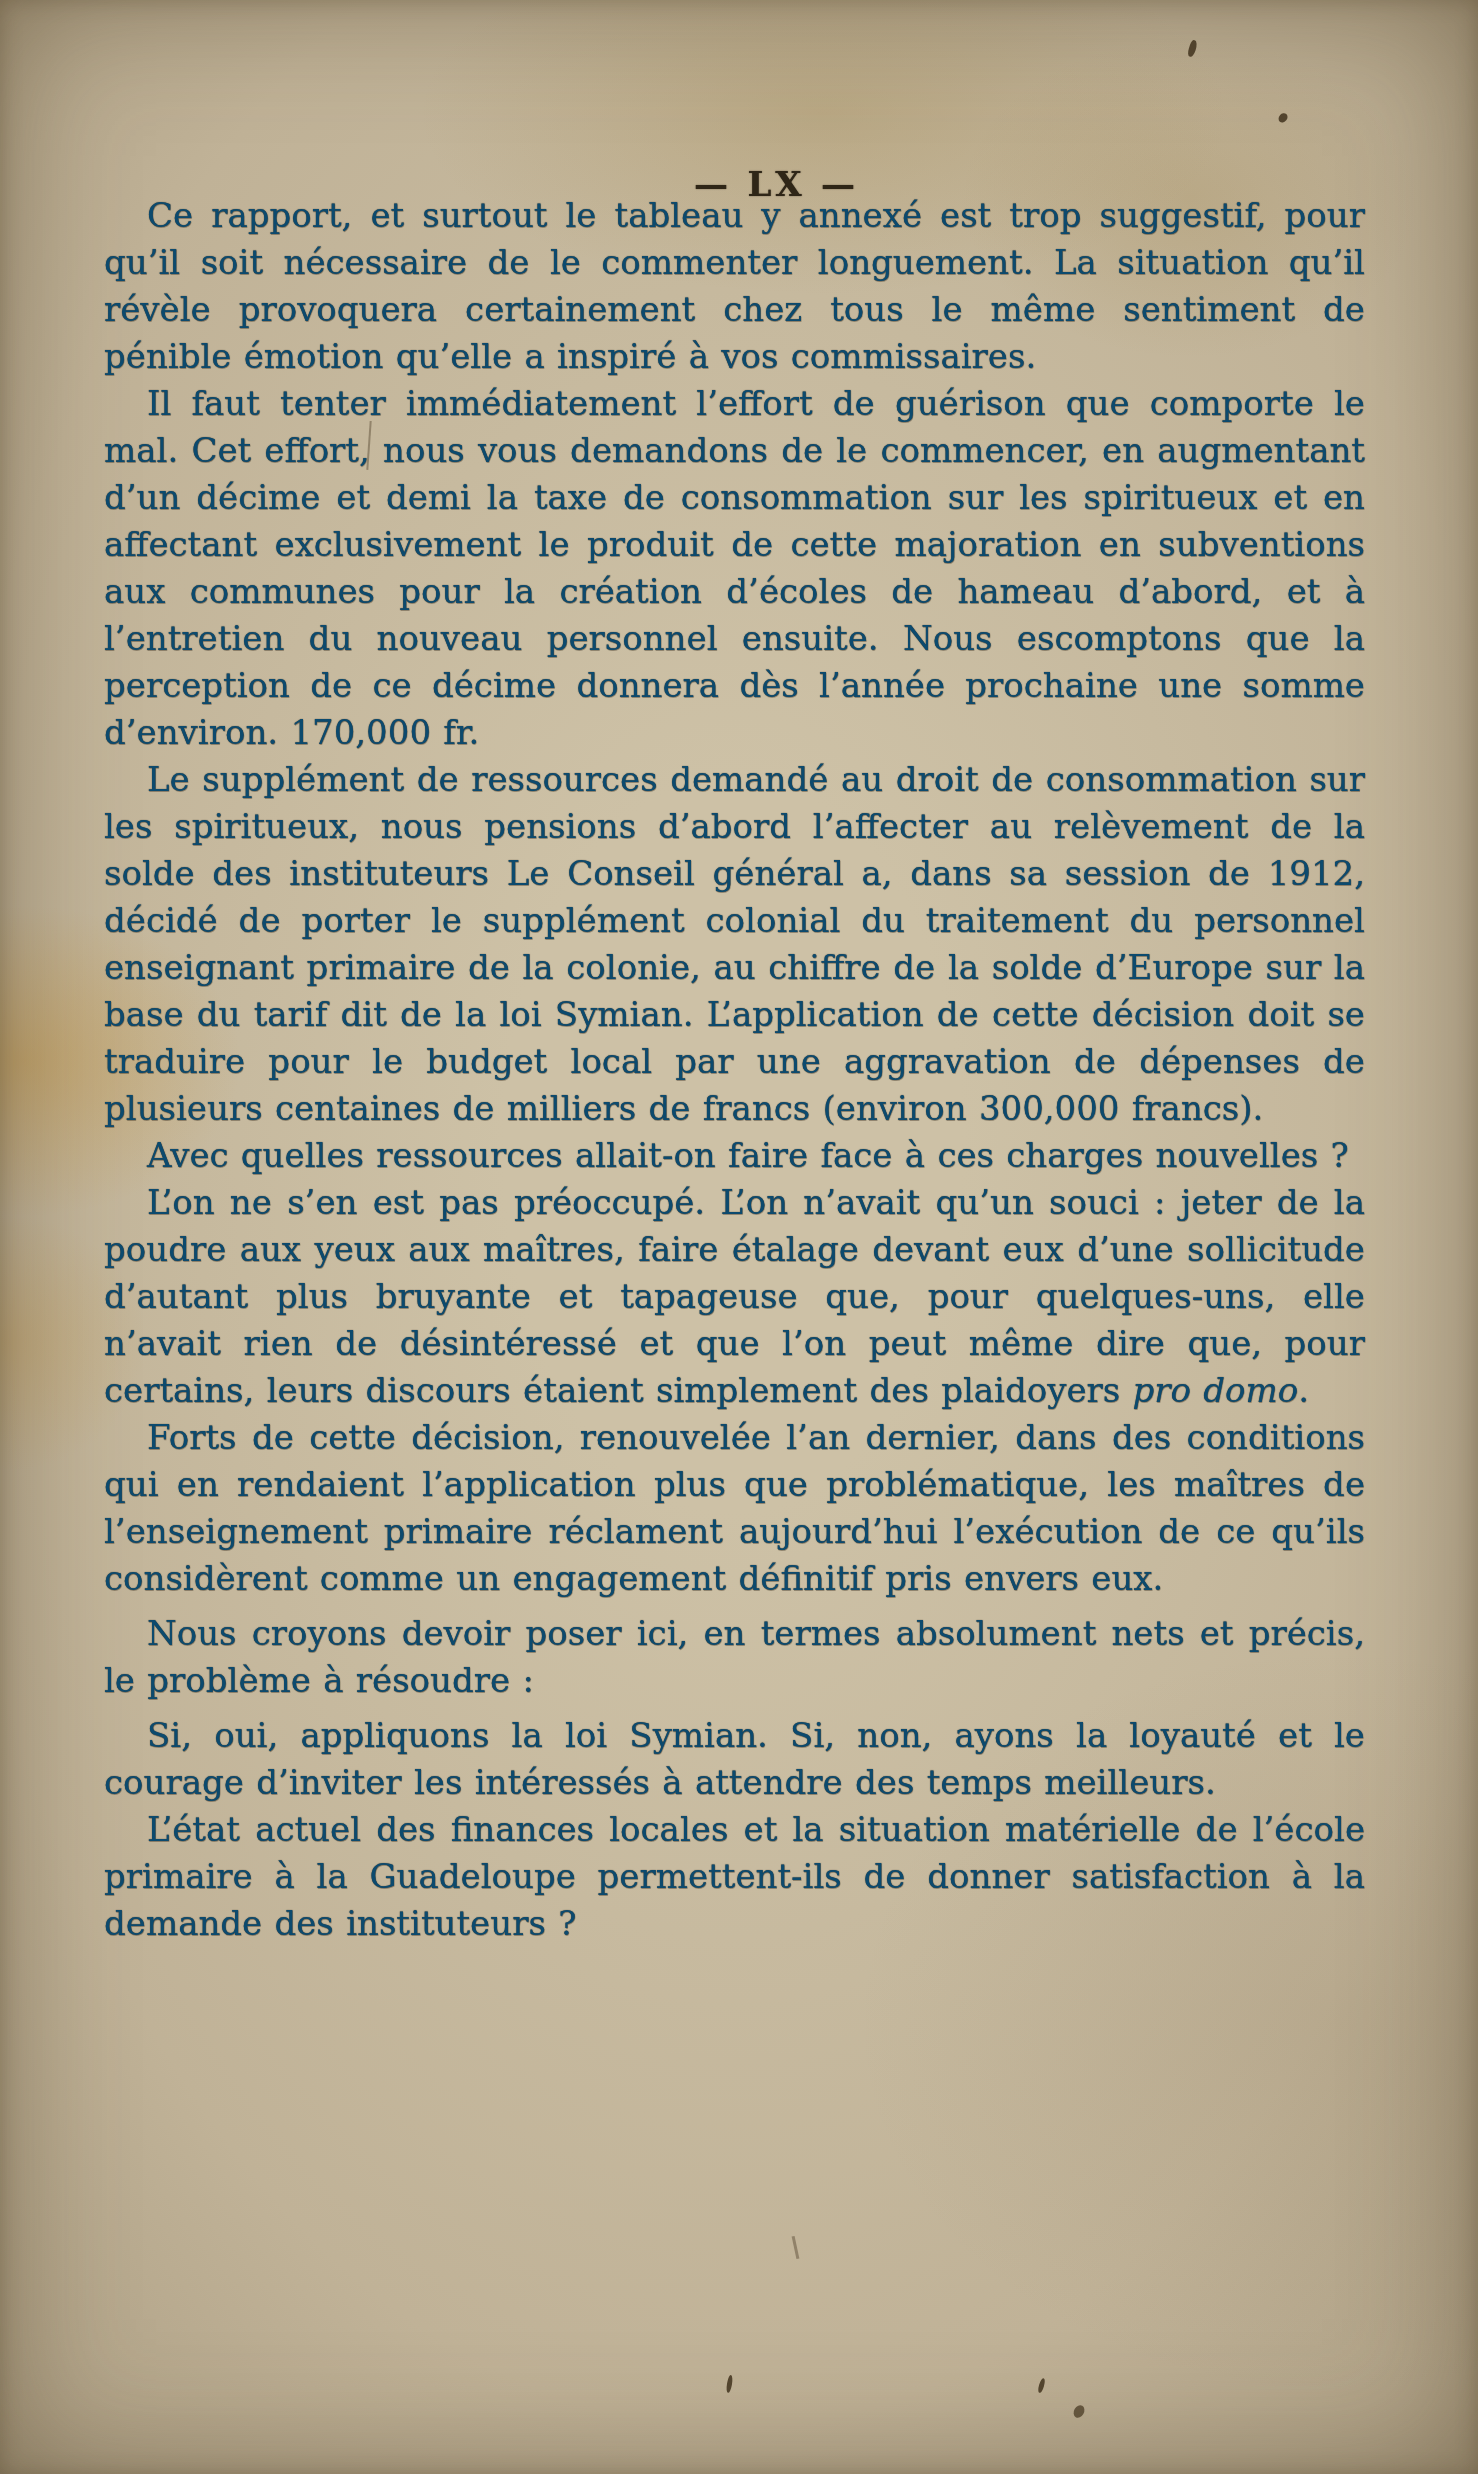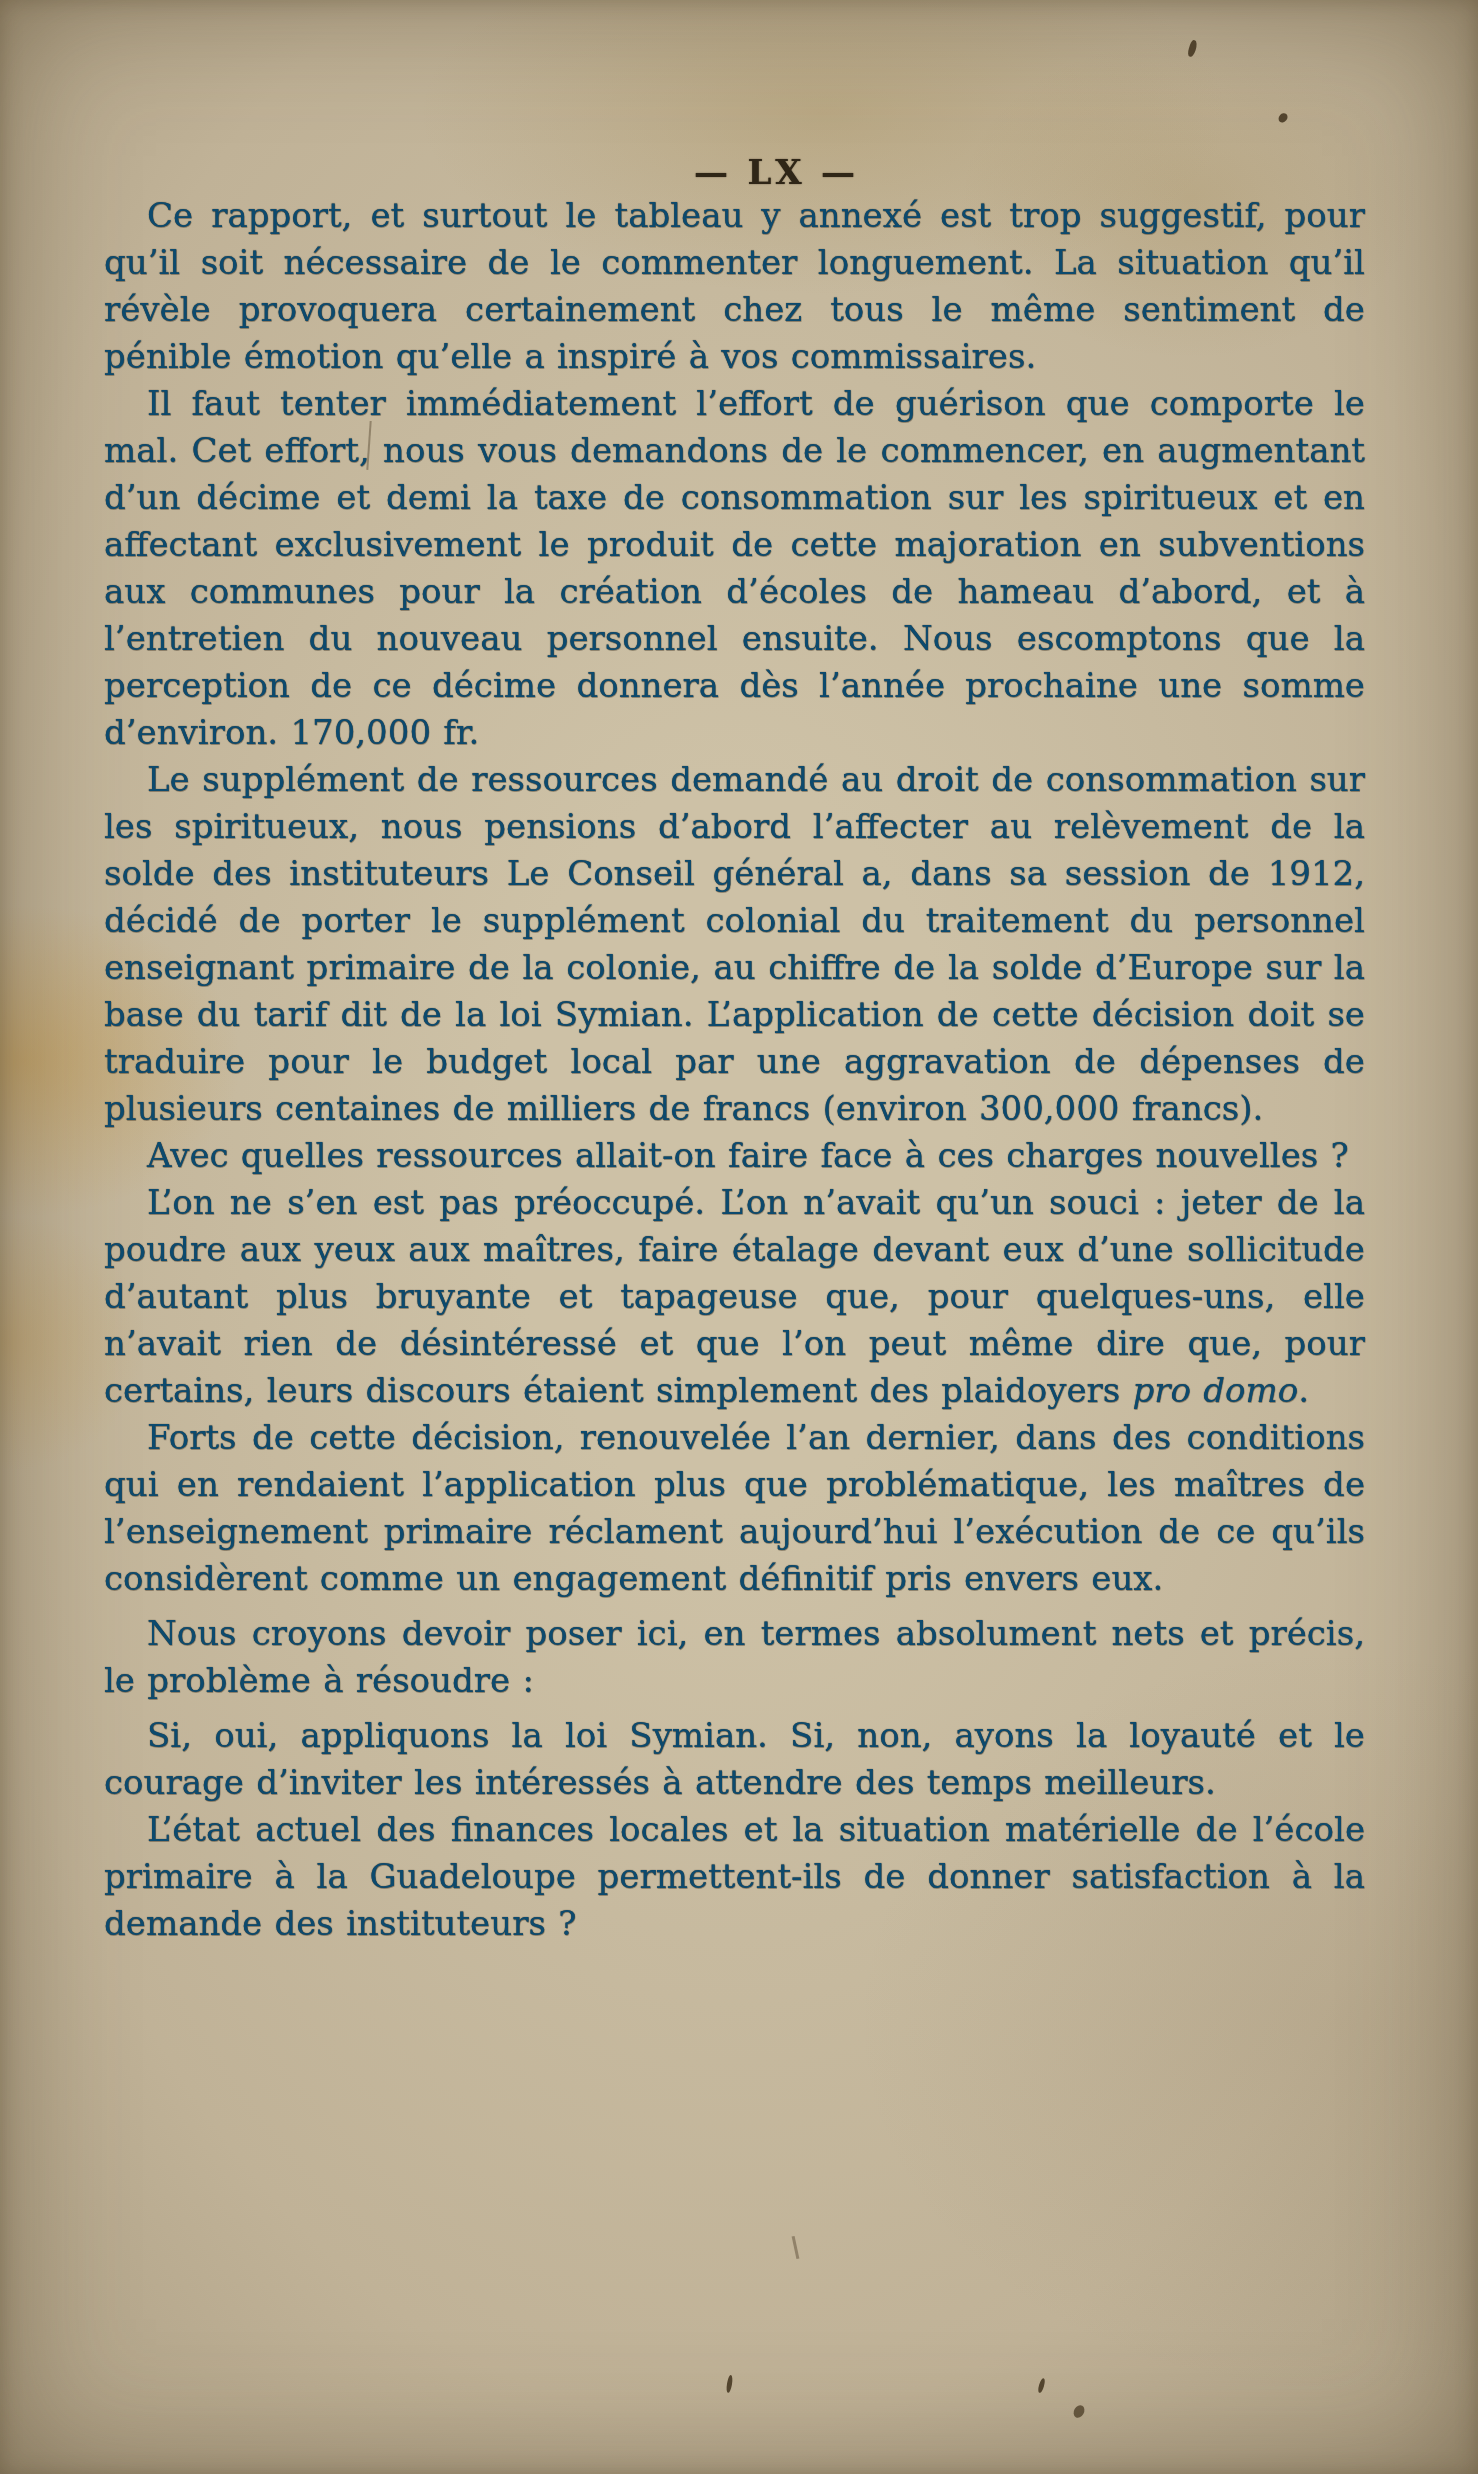--- a/index.html
+++ b/index.html
@@ -14,21 +14,21 @@
       radial-gradient(ellipse 328px 229px at 1190px 198px, rgba(148,118,52,0.18), rgba(148,118,52,0) 70%),
       radial-gradient(ellipse 687px 534px at 1335px 2022px,rgba(120,100,70,0.12), rgba(120,100,70,0) 70%),
       radial-gradient(ellipse 1145px 1831px at 733px 1145px, #cdc1a6 20%, #c0b297 70%, #ab9d82 100%);
     font-family: "DejaVu Serif", "Liberation Serif", serif;
   }
   .vignette {
     position: absolute; inset: 0; pointer-events: none;
     box-shadow: inset 0 0 130px rgba(70,55,30,0.45), inset 0 0 21.4px rgba(70,55,30,0.30);
   }
   .page-header {
-    position: absolute; top: 152px; left: 114px; width: 1261px;
+    position: absolute; top: 164px; left: 114px; width: 1261px;
     text-align: center; transform: translateX(32px);
     font-weight: bold; font-size: 34px; letter-spacing: 3.8px;
     color: #2f2617;
     text-shadow: 0 0 1.2px rgba(47,38,23,0.9);
   }
   .text-block {
     position: absolute; left: 104px; top: 192px; width: 1261px;
     font-size: 34px; line-height: 47px; color: #0c4a6e;
     text-align: justify; word-spacing: 1.5px;
     text-shadow: 0 0 1.1px rgba(47,38,23,0.85), 0.5px 0.6px 0 rgba(47,38,23,0.30);

